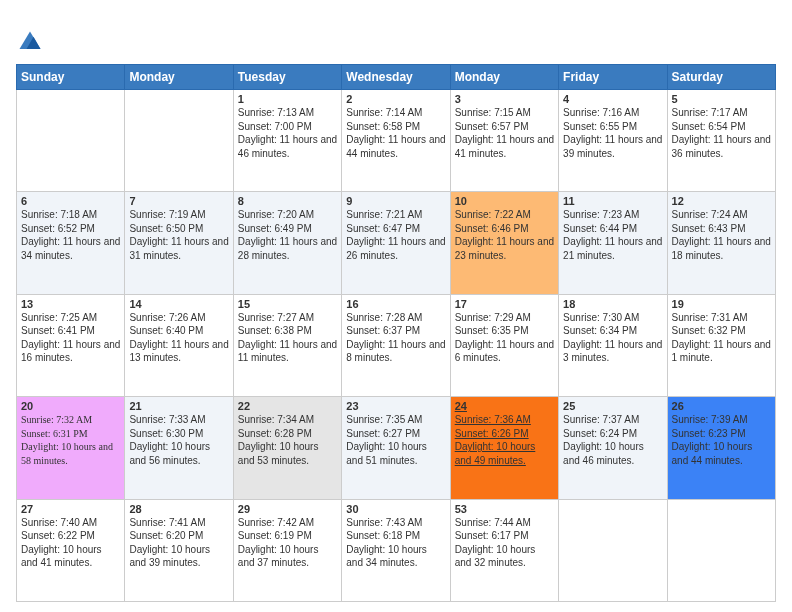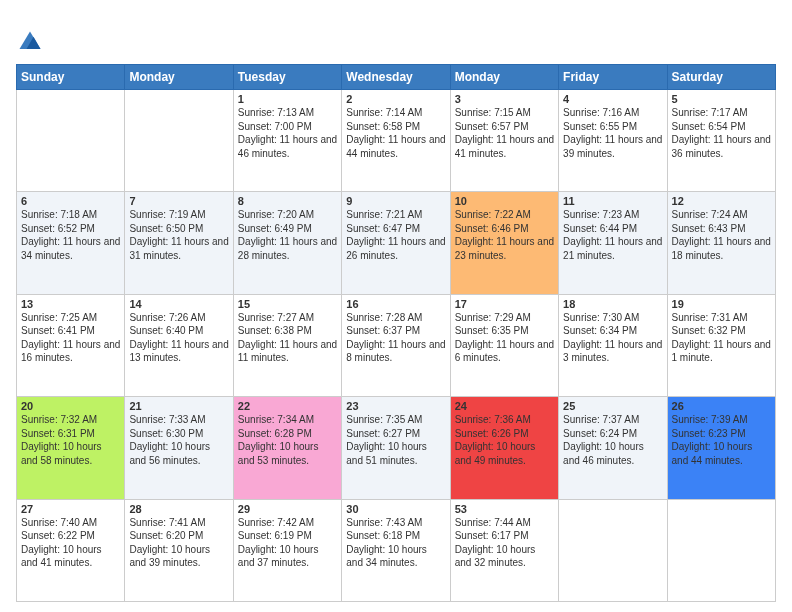--- a/index.html
+++ b/index.html
@@ -251,45 +251,45 @@
 Daylight: 11 hours and 3 minutes.</div>
           </td>
           <td>
             <span class="day-num">19</span>
             <div class="day-info" style="white-space: pre-line;">Sunrise: 7:31 AM
 Sunset: 6:32 PM
 Daylight: 11 hours and 1 minute.</div>
           </td>
         </tr>
         <tr>
-          <td style="background: #bef264;">
+          <td style="background: #f0abfc;">
             <span class="day-num">20</span>
-            <div class="day-info" style="white-space: pre-line;">Sunrise: 7:32 AM
+            <div class="day-info" style="white-space: pre-line; font-family: Liberation Serif, serif;">Sunrise: 7:32 AM
 Sunset: 6:31 PM
 Daylight: 10 hours and 58 minutes.</div>
           </td>
           <td style="background: rgb(240, 244, 249);">
             <span class="day-num">21</span>
             <div class="day-info" style="white-space: pre-line;">Sunrise: 7:33 AM
 Sunset: 6:30 PM
 Daylight: 10 hours and 56 minutes.</div>
           </td>
-          <td style="background: #f9a8d4;">
+          <td style="background: #e5e5e5;">
             <span class="day-num">22</span>
             <div class="day-info" style="white-space: pre-line;">Sunrise: 7:34 AM
 Sunset: 6:28 PM
 Daylight: 10 hours and 53 minutes.</div>
           </td>
           <td style="background: rgb(240, 244, 249);">
             <span class="day-num">23</span>
             <div class="day-info" style="white-space: pre-line;">Sunrise: 7:35 AM
 Sunset: 6:27 PM
 Daylight: 10 hours and 51 minutes.</div>
           </td>
-          <td style="background: #ef4444;">
+          <td style="background: #f97316; text-decoration: underline;">
             <span class="day-num">24</span>
             <div class="day-info" style="white-space: pre-line;">Sunrise: 7:36 AM
 Sunset: 6:26 PM
 Daylight: 10 hours and 49 minutes.</div>
           </td>
           <td style="background: rgb(240, 244, 249);">
             <span class="day-num">25</span>
             <div class="day-info" style="white-space: pre-line;">Sunrise: 7:37 AM
 Sunset: 6:24 PM
 Daylight: 10 hours and 46 minutes.</div>

